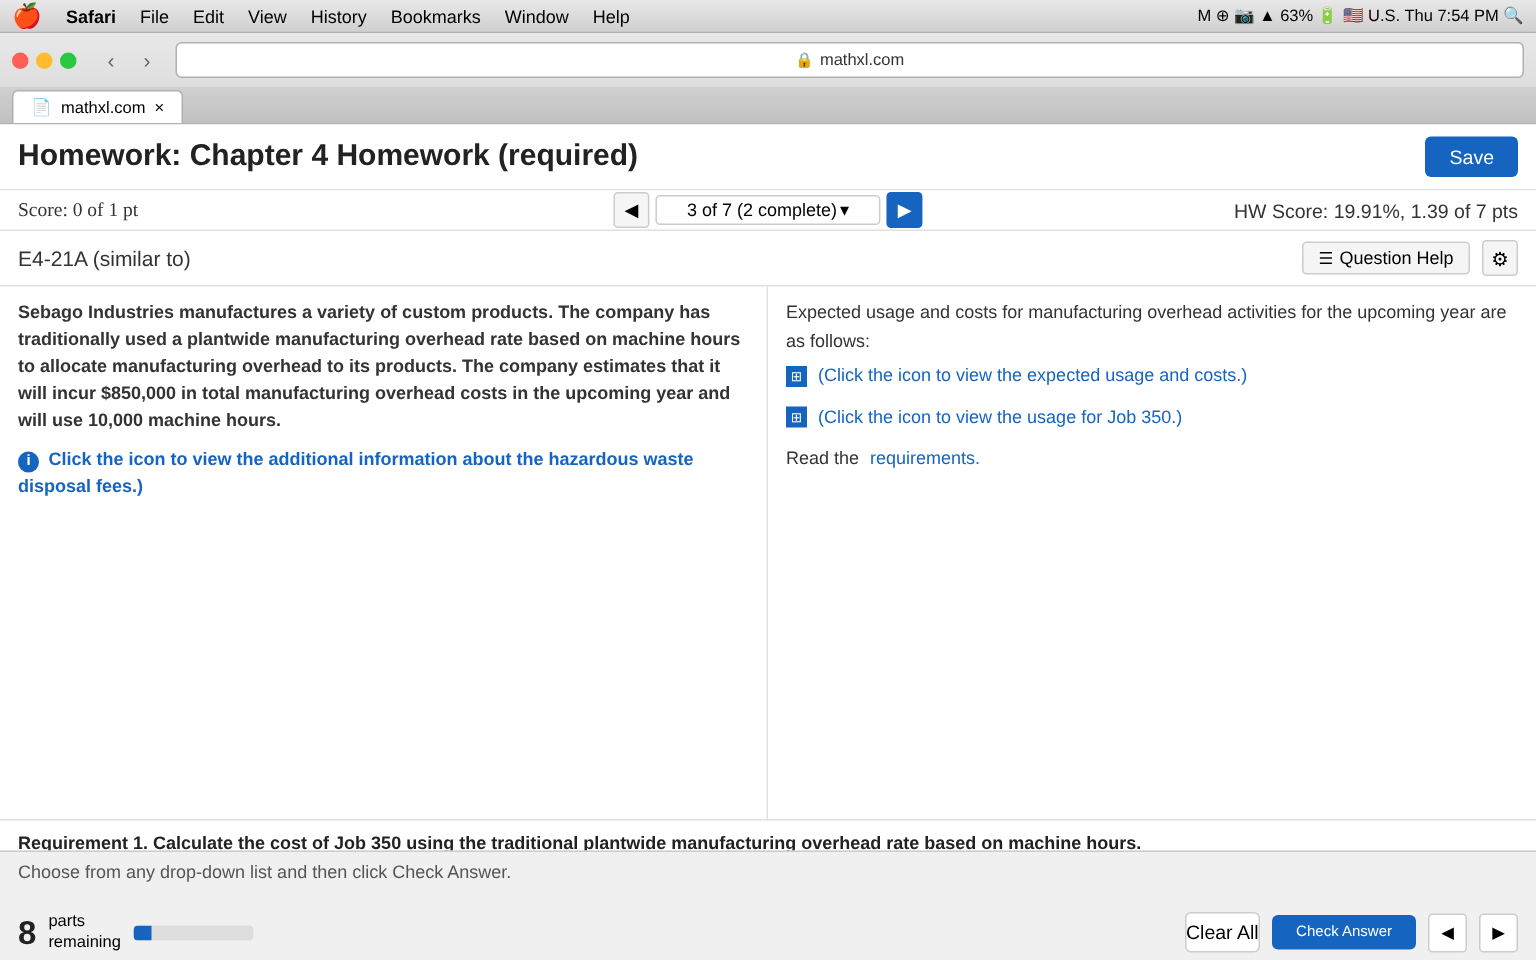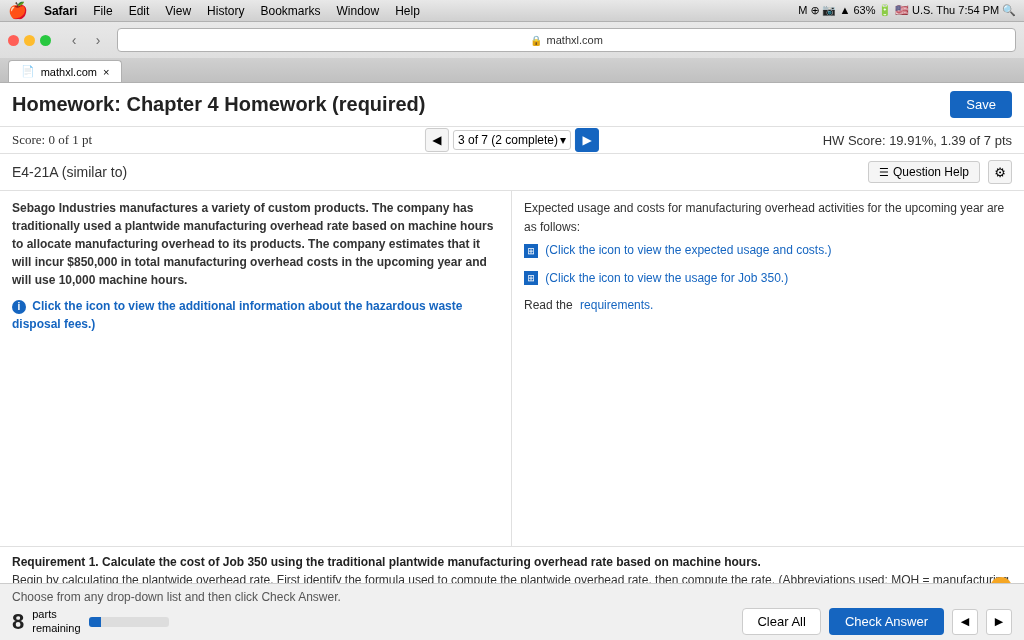--- a/index.html
+++ b/index.html
@@ -164,21 +164,21 @@
       justify-content: center;
       font-size: 12px;
     }
     .nav-arrow.active { background: #1565c0; color: white; border-color: #1565c0; }
     .page-indicator {
       display: flex;
       align-items: center;
       gap: 2px;
       border: 1px solid #ccc;
       border-radius: 3px;
-      padding: 2px 4px;
+      padding: 2px 20px;
       font-size: 12px;
       background: white;
     }
     .hw-score { font-size: 13px; font-weight: 500; color: #333; }
 
     
     .question-header {
       padding: 6px 12px;
       display: flex;
       align-items: center;
@@ -313,21 +313,21 @@
       bottom: 0;
       left: 0;
       right: 0;
       background: #f0f0f0;
       border-top: 1px solid #ccc;
       padding: 6px 12px;
     }
     .bottom-hint {
       font-size: 12px;
       color: #555;
-      margin-bottom: 4px;
+      margin-bottom: 20px;
     }
     .bottom-controls {
       display: flex;
       align-items: center;
       justify-content: space-between;
     }
     .parts-remaining {
       display: flex;
       align-items: center;
       gap: 8px;
@@ -347,31 +347,31 @@
     }
     .bottom-right {
       display: flex;
       align-items: center;
       gap: 8px;
     }
     .clear-all-btn {
       border: 1px solid #ccc;
       background: white;
       border-radius: 4px;
-      padding: 5px 14px;
+      padding: 5px 0;
       font-size: 13px;
       cursor: pointer;
     }
     .check-answer-btn {
       background: #1565c0;
       color: white;
       border: none;
       border-radius: 4px;
       padding: 6px 16px;
-      font-size: 13px;
+      font-size: 10px;
       cursor: pointer;
     }
     .nav-arrow-sm {
       width: 26px;
       height: 26px;
       border: 1px solid #ccc;
       background: white;
       border-radius: 3px;
       cursor: pointer;
       display: flex;

